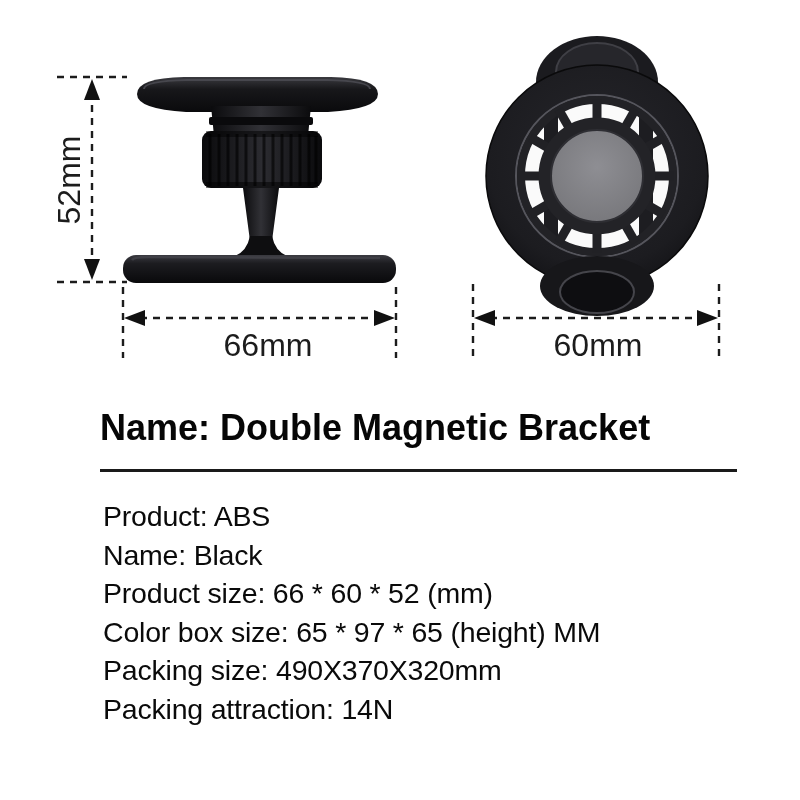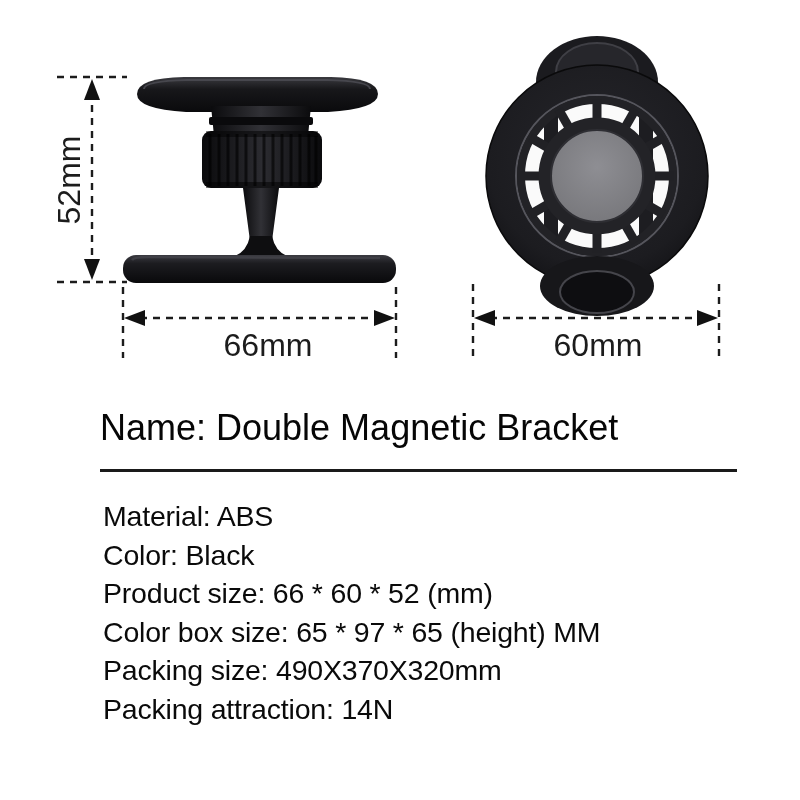--- a/index.html
+++ b/index.html
@@ -17,21 +17,21 @@
     font-family: "Liberation Sans", sans-serif;
     font-size: 32px;
     fill: #1c1c1c;
   }
   .product-title {
     position: absolute;
     left: 100px;
     top: 406px;
     width: 660px;
     font-size: 36px;
-    font-weight: 400;
+    font-weight: 700;
     line-height: 44px;
     letter-spacing: 0px;
     color: #060606;
     white-space: nowrap;
   }
   .title-divider {
     position: absolute;
     left: 100px;
     top: 469px;
     width: 637px;
@@ -195,20 +195,20 @@
     </g>
     <polygon points="474,318 495,310 495,326" fill="#111111"></polygon>
     <polygon points="718,318 697,310 697,326" fill="#111111"></polygon>
     <text class="dim-text" x="598" y="356" text-anchor="middle">60mm</text>
   </svg>
 
   <div class="product-title">Name: Double Magnetic Bracket</div>
   <div class="title-divider"></div>
 
   <div class="spec-list">
-    <div class="spec-line">Material: ABS</div>
-    <div class="spec-line">Color: Black</div>
+    <div class="spec-line">Product: ABS</div>
+    <div class="spec-line">Name: Black</div>
     <div class="spec-line">Product size: 66 * 60 * 52 (mm)</div>
     <div class="spec-line">Color box size: 65 * 97 * 65 (height) MM</div>
     <div class="spec-line">Packing size: 490X370X320mm</div>
     <div class="spec-line">Packing attraction: 14N</div>
   </div>
 </div>
 
 </body></html>

